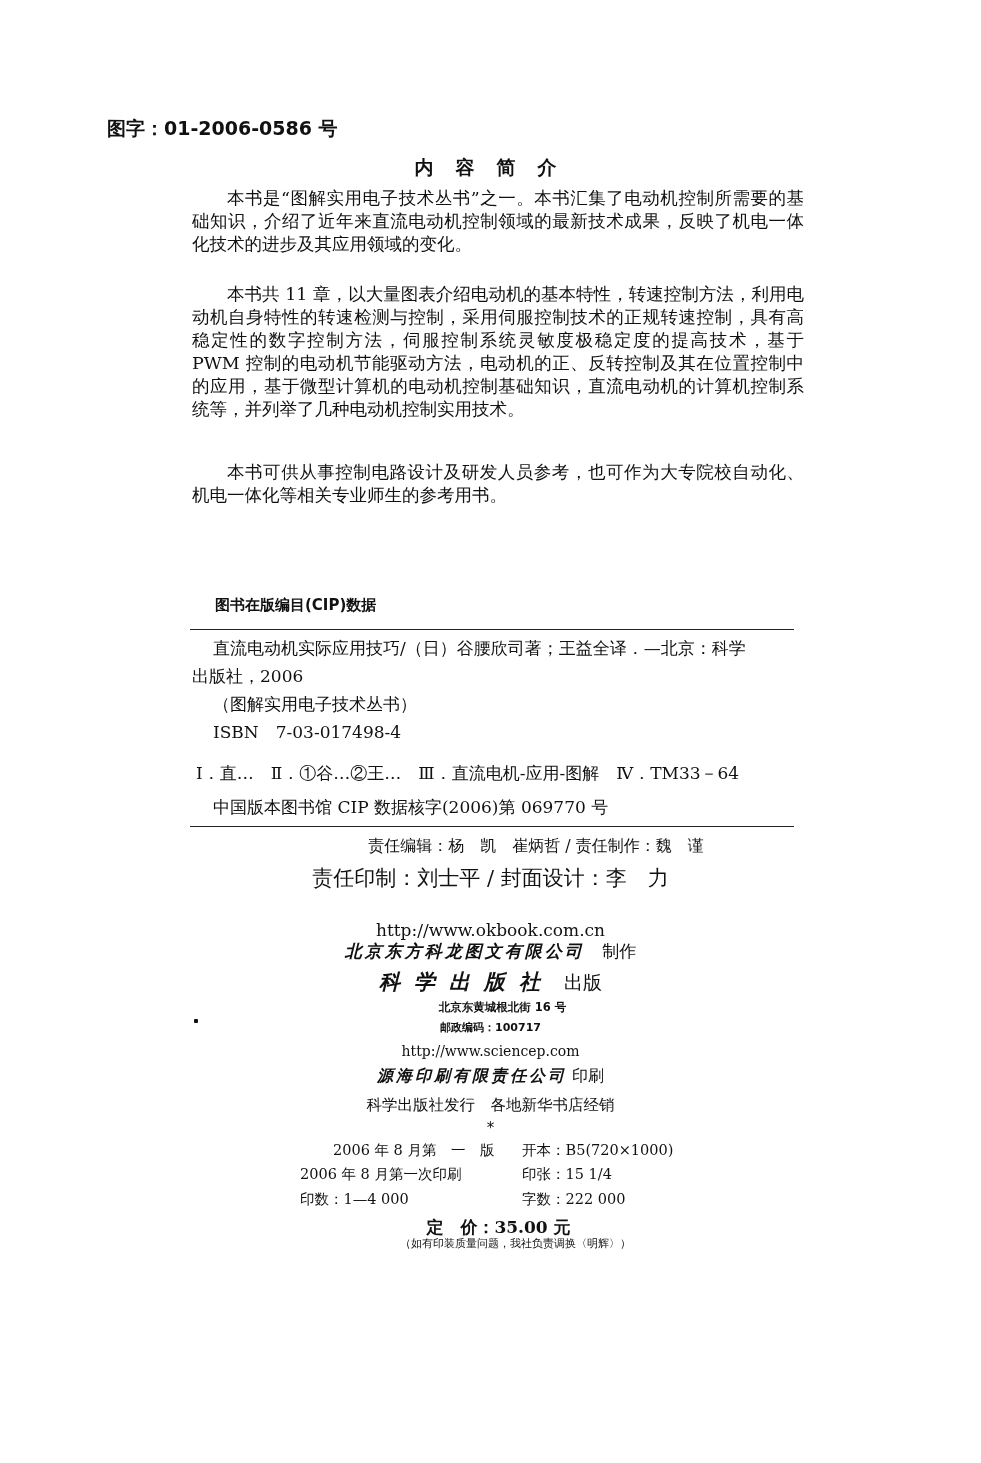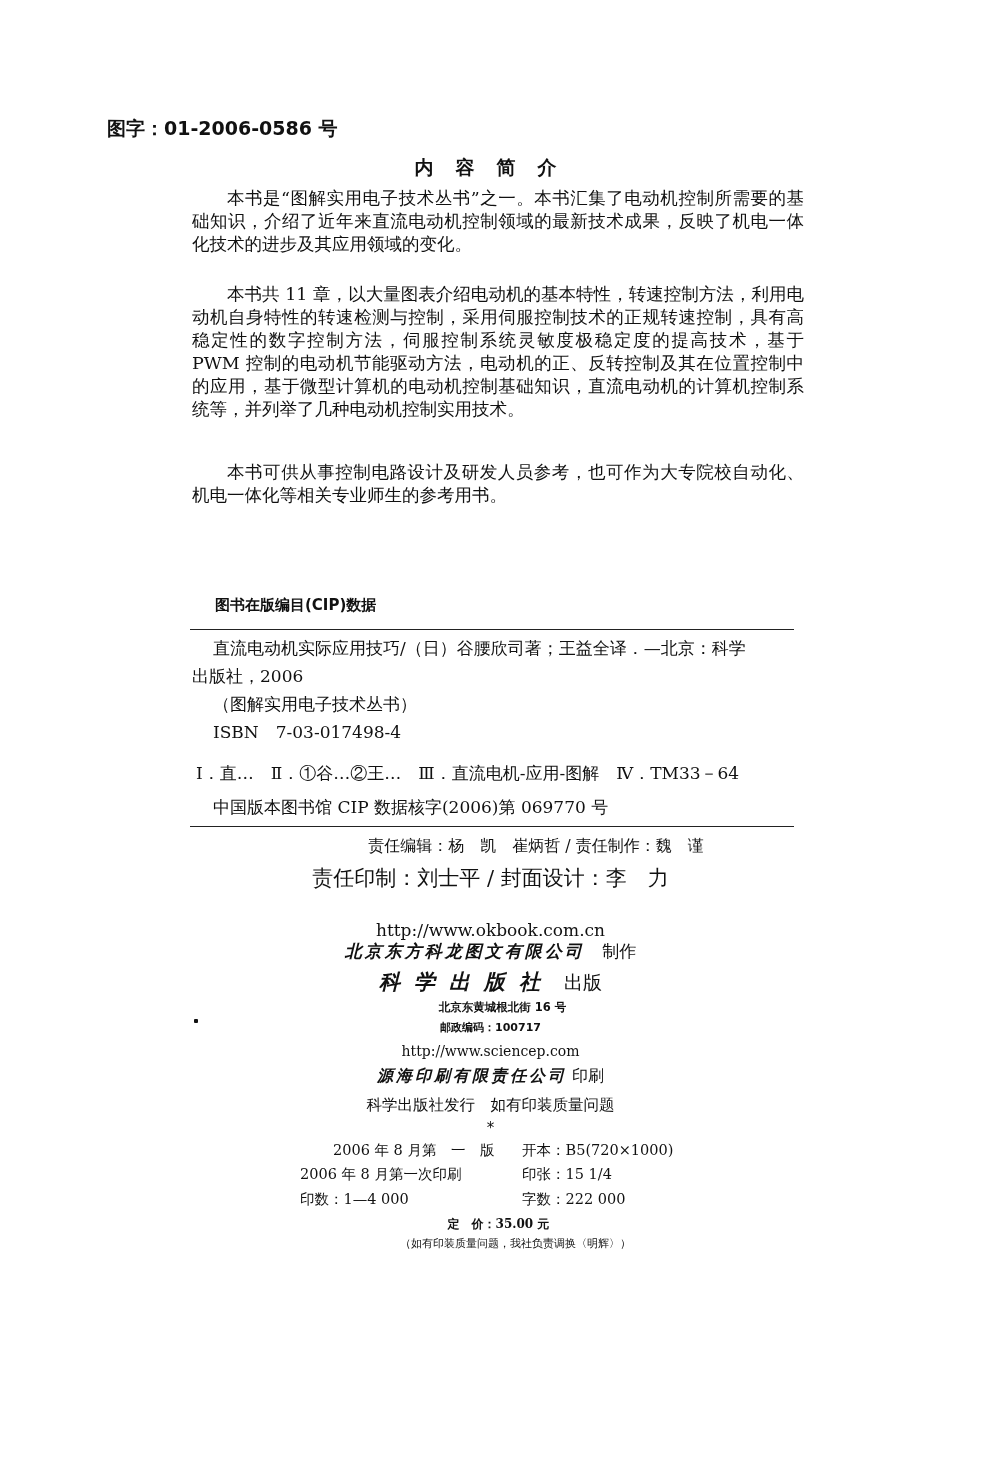--- a/index.html
+++ b/index.html
@@ -42,21 +42,21 @@
   #printer .calli { font-weight: bold; font-style: italic; letter-spacing: 3px; }
   #distribution { top: 1095px; font-size: 15.5px; }
   #asterisk { top: 1119px; font-size: 15px; }
   .spec { position: absolute; font-size: 14.5px; white-space: nowrap; }
   #spec-l1 { left: 300px; top: 1141px; margin-left: 33px; }
   #spec-r1 { left: 522px; top: 1141px; }
   #spec-l2 { left: 300px; top: 1165px; }
   #spec-r2 { left: 522px; top: 1165px; }
   #spec-l3 { left: 300px; top: 1190px; }
   #spec-r3 { left: 522px; top: 1190px; }
-  #price { top: 1216px; font-size: 12px; font-weight: bold; padding-left: 16px; box-sizing: border-box; }
+  #price { top: 1216px; font-size: 17px; font-weight: bold; padding-left: 16px; box-sizing: border-box; }
   #notice { top: 1236px; font-size: 11px; padding-left: 25px; }
   #speck { position: absolute; left: 194px; top: 1019px; width: 4px; height: 4px; background: #111; border-radius: 1px; }
 </style>
 </head>
 <body>
 
 <div class="abs sans bold" id="permit">图字：01-2006-0586 号</div>
 
 <div class="abs sans bold" id="intro-title">内容简介</div>
 
@@ -94,21 +94,21 @@
   <span class="sans" style="margin-left:4px">出版</span>
 </div>
 <div class="center sans" id="address">北京东黄城根北街 16 号</div>
 <div class="center sans" id="postcode">邮政编码：100717</div>
 <div class="center serif" id="url2">http://www.sciencep.com</div>
 
 <div class="center serif" id="printer">
   <span class="calli">源海印刷有限责任公司</span>
   <span class="sans" style="">印刷</span>
 </div>
-<div class="center sans" id="distribution">科学出版社发行　如有印装质量问题</div>
+<div class="center sans" id="distribution">科学出版社发行　各地新华书店经销</div>
 <div class="center sans" id="asterisk">*</div>
 
 <div class="spec serif" id="spec-l1">2006 年 8 月第　一　版</div>
 <div class="spec serif" id="spec-r1">开本：B5(720×1000)</div>
 <div class="spec serif" id="spec-l2">2006 年 8 月第一次印刷</div>
 <div class="spec serif" id="spec-r2">印张：15 1/4</div>
 <div class="spec serif" id="spec-l3">印数：1—4 000</div>
 <div class="spec serif" id="spec-r3">字数：222 000</div>
 
 <div class="center serif" id="price">定　价：35.00 元</div>

